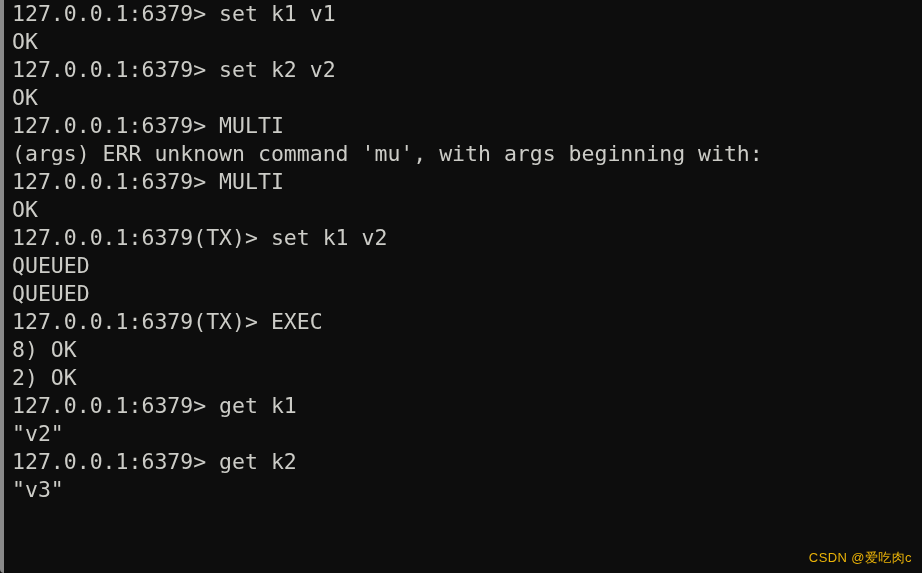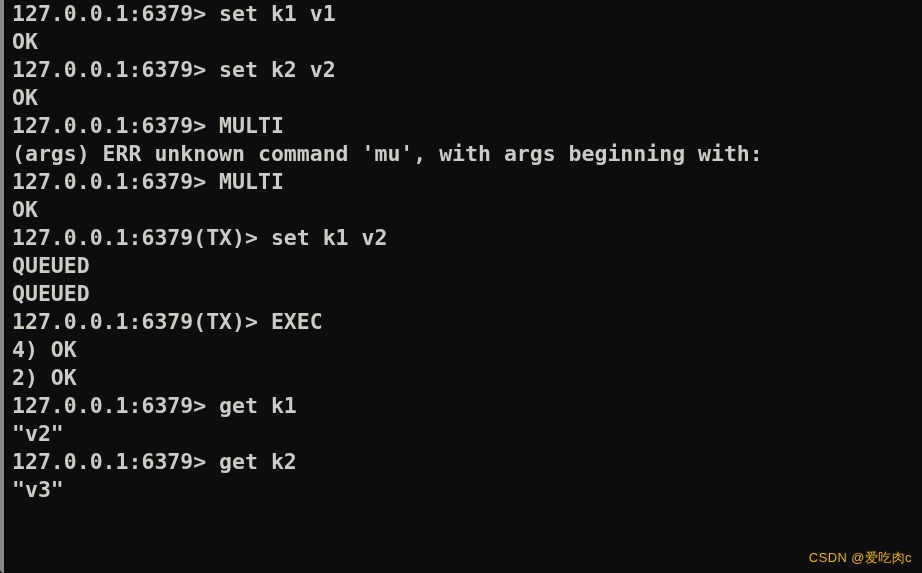--- a/index.html
+++ b/index.html
@@ -43,21 +43,20 @@
     width: 910px;
   }
   .line {
     height: 28px;
     line-height: 28px;
     font-size: 21.5px;
     letter-spacing: 0px;
     color: #ccccc7;
     white-space: pre;
     font-family: "DejaVu Sans Mono", "Liberation Mono", monospace;
-    font-weight: bold;
   }
   .line-text {
     display: inline;
     white-space: pre;
   }
   .cursor {
     display: inline-block;
     width: 2px;
     height: 21px;
     background: #e8e8e3;
@@ -89,21 +88,21 @@
         <div class="line"><span class="line-text">127.0.0.1:6379&gt; set k2 v2</span></div>
         <div class="line"><span class="line-text">OK</span></div>
         <div class="line"><span class="line-text">127.0.0.1:6379&gt; MULTI</span></div>
         <div class="line"><span class="line-text">(args) ERR unknown command 'mu', with args beginning with:</span></div>
         <div class="line"><span class="line-text">127.0.0.1:6379&gt; MULTI</span></div>
         <div class="line"><span class="line-text">OK</span></div>
         <div class="line"><span class="line-text">127.0.0.1:6379(TX)&gt; set k1 v2</span></div>
         <div class="line"><span class="line-text">QUEUED</span></div>
         <div class="line"><span class="line-text">QUEUED</span></div>
         <div class="line"><span class="line-text">127.0.0.1:6379(TX)&gt; EXEC</span></div>
-        <div class="line"><span class="line-text">4) OK</span></div>
+        <div class="line"><span class="line-text">8) OK</span></div>
         <div class="line"><span class="line-text">2) OK</span></div>
         <div class="line"><span class="line-text">127.0.0.1:6379&gt; get k1</span></div>
         <div class="line"><span class="line-text">"v2"</span></div>
         <div class="line"><span class="line-text">127.0.0.1:6379&gt; get k2</span></div>
         <div class="line"><span class="line-text">"v3"</span></div>
       </div>
   </div>
 
   <div id="watermark">CSDN @爱吃肉c</div>
 

